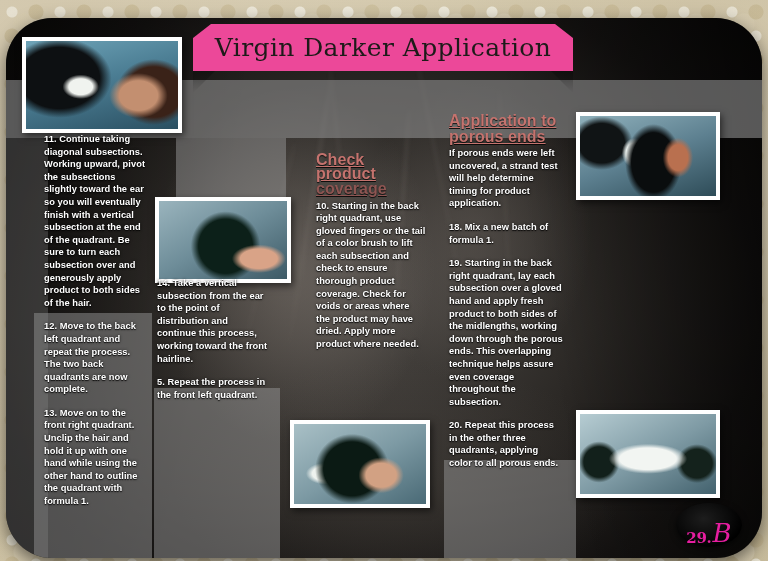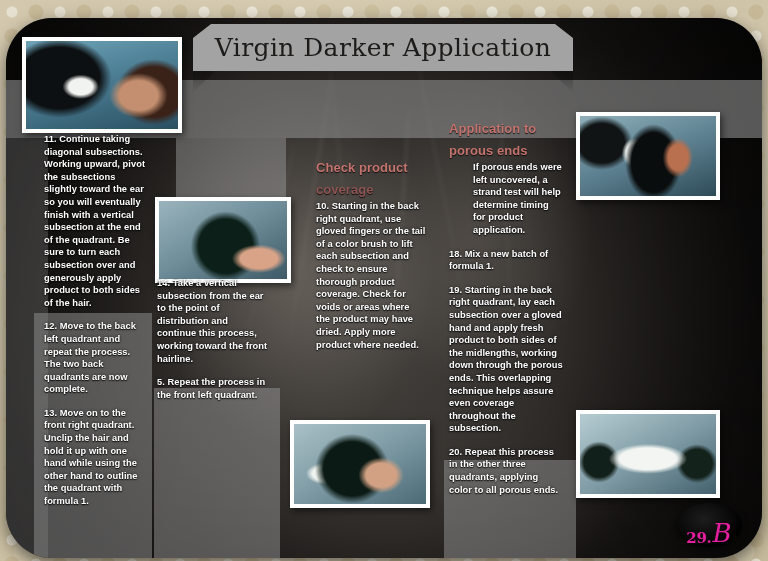--- a/index.html
+++ b/index.html
@@ -57,21 +57,21 @@
     filter:blur(2px);
   }
 
   
   .band{position:absolute;background:rgba(139,139,139,.62);}
   .band.lt{background:rgba(150,150,150,.50);}
 
   
   .title-banner{
     position:absolute;left:193px;top:24px;width:380px;height:47px;
-    background:#a3a3a3;
+    background:#ec4899;
     clip-path:polygon(18px 0, 362px 0, 380px 14px, 380px 47px, 0 47px, 0 14px);
     display:flex;align-items:center;justify-content:center;
     box-shadow:0 2px 5px rgba(0,0,0,.35);
     z-index:6;
   }
   .title-banner .ttl{
     font-family:"DejaVu Serif",serif;
     font-size:25px;color:#1d1b19;letter-spacing:.4px;
     white-space:nowrap;font-weight:400;
   }
@@ -132,23 +132,24 @@
   
   .col{
     position:absolute;z-index:5;
     color:#fff;font-size:9.3px;line-height:12.6px;font-weight:bold;
     text-shadow:0 1px 1px rgba(0,0,0,.85), 0 0 3px rgba(0,0,0,.7);
     letter-spacing:.05px;
   }
   .col p{margin:0 0 11px 0;}
   .col p:last-child{margin-bottom:0;margin-top:8px;}
   .head{
-    display:block;color:#c4736e;font-size:13px;line-height:13.5px;
-    font-weight:bold;margin:8px 0 2px 0;
+    display:block;color:#c4736e;font-size:16px;line-height:13.5px;
+    font-weight:bold;margin:0 0 2px 0;
     text-shadow:0 1px 1px rgba(0,0,0,.8);
+    text-decoration:underline;
   }
   .head.dim{color:#8d5552;}
 
   
   .logo{
     position:absolute;right:26px;bottom:14px;width:66px;height:44px;
     border-radius:50%;
     background:radial-gradient(ellipse at 42% 36%, #1d1d1d 0%, #000 72%);
     display:flex;align-items:flex-end;justify-content:center;
     z-index:7;box-shadow:0 2px 6px rgba(0,0,0,.6);
@@ -224,21 +225,21 @@
 
   <div class="col" style="left:316px;top:153px;width:110px;">
     <span class="head">Check product</span>
     <span class="head dim">coverage</span>
     <p style="margin-top:4px;">10. Starting in the back right quadrant, use gloved fingers or the tail of a color brush to lift each subsection and check to ensure thorough product coverage. Check for voids or areas where the product may have dried. Apply more product where needed.</p>
   </div>
 
   <div class="col" style="left:449px;top:114px;width:114px;">
     <span class="head">Application to</span>
     <span class="head">porous ends</span>
-    <p style="margin-top:4px;margin-left:24px;">If porous ends were left uncovered, a strand test will help determine timing for product application.</p>
+    <p style="margin-top:4px;">If porous ends were left uncovered, a strand test will help determine timing for product application.</p>
     <p>18. Mix a new batch of formula 1.</p>
     <p>19. Starting in the back right quadrant, lay each subsection over a gloved hand and apply fresh product to both sides of the midlengths, working down through the porous ends. This overlapping technique helps assure even coverage throughout the subsection.</p>
     <p>20. Repeat this process in the other three quadrants, applying color to all porous ends.</p>
   </div>
 
 
   <div class="logo">
     <span class="num">29.</span>
     <span class="bee">B</span>
   </div>

